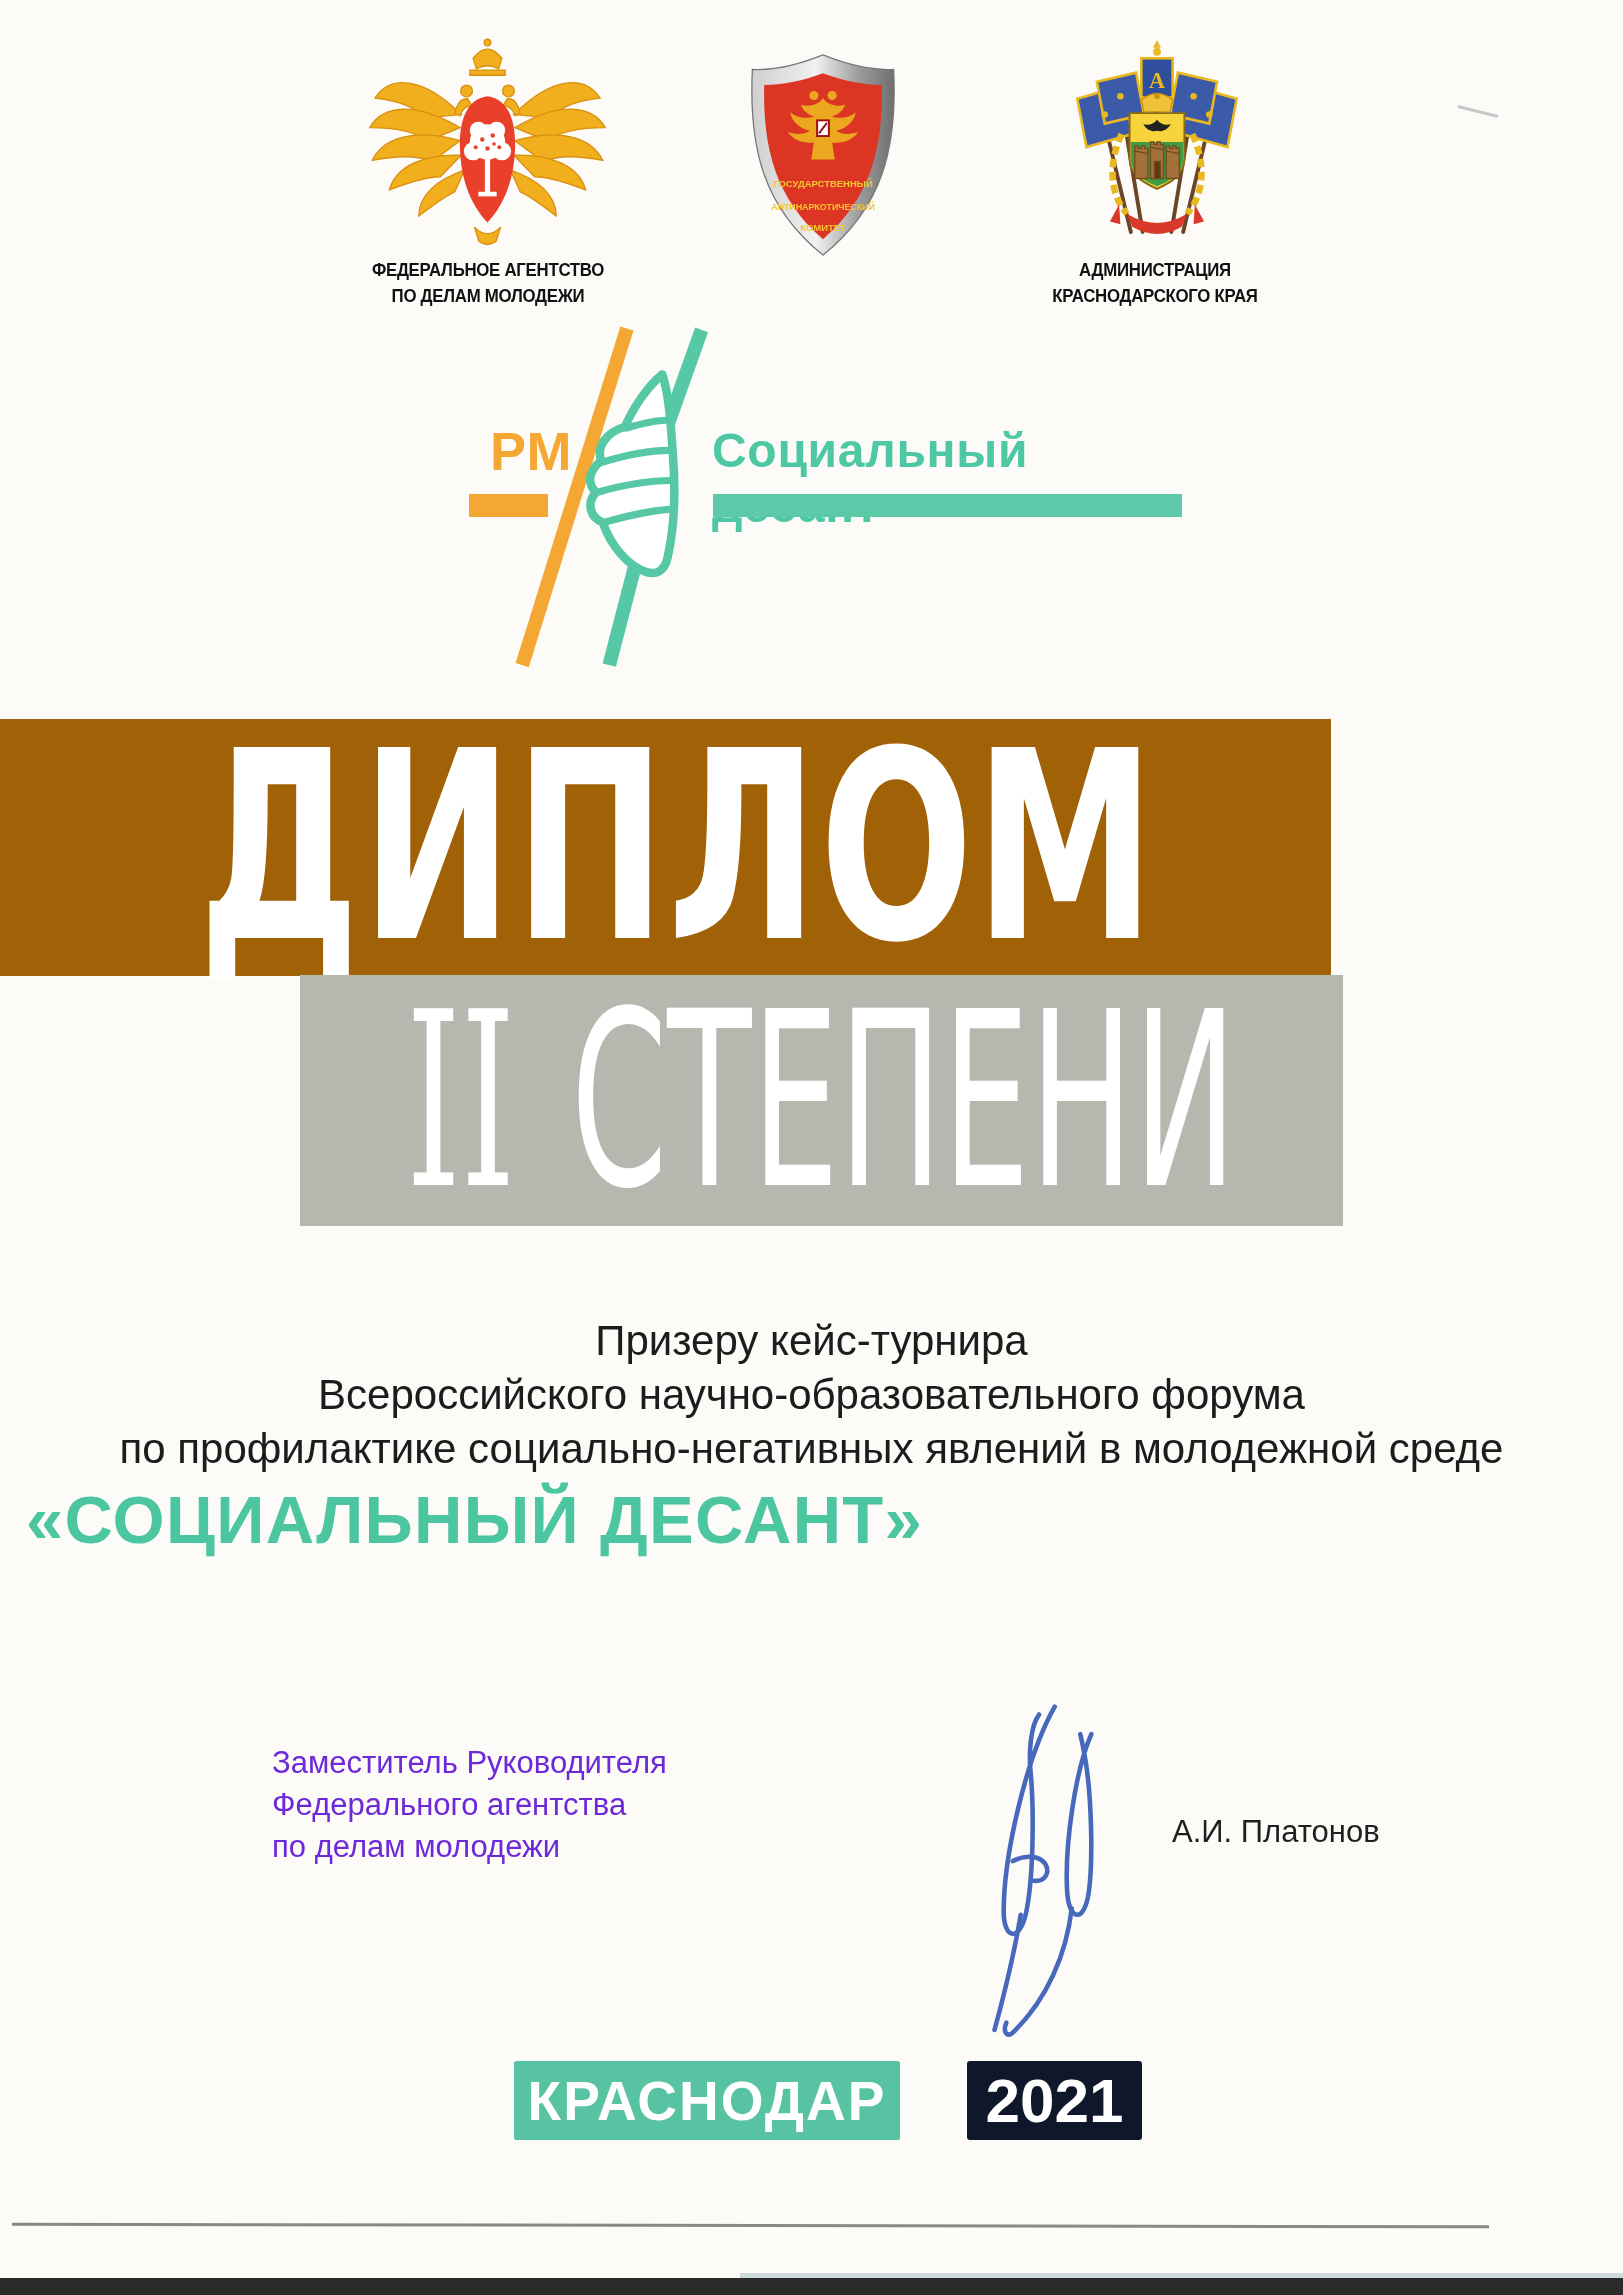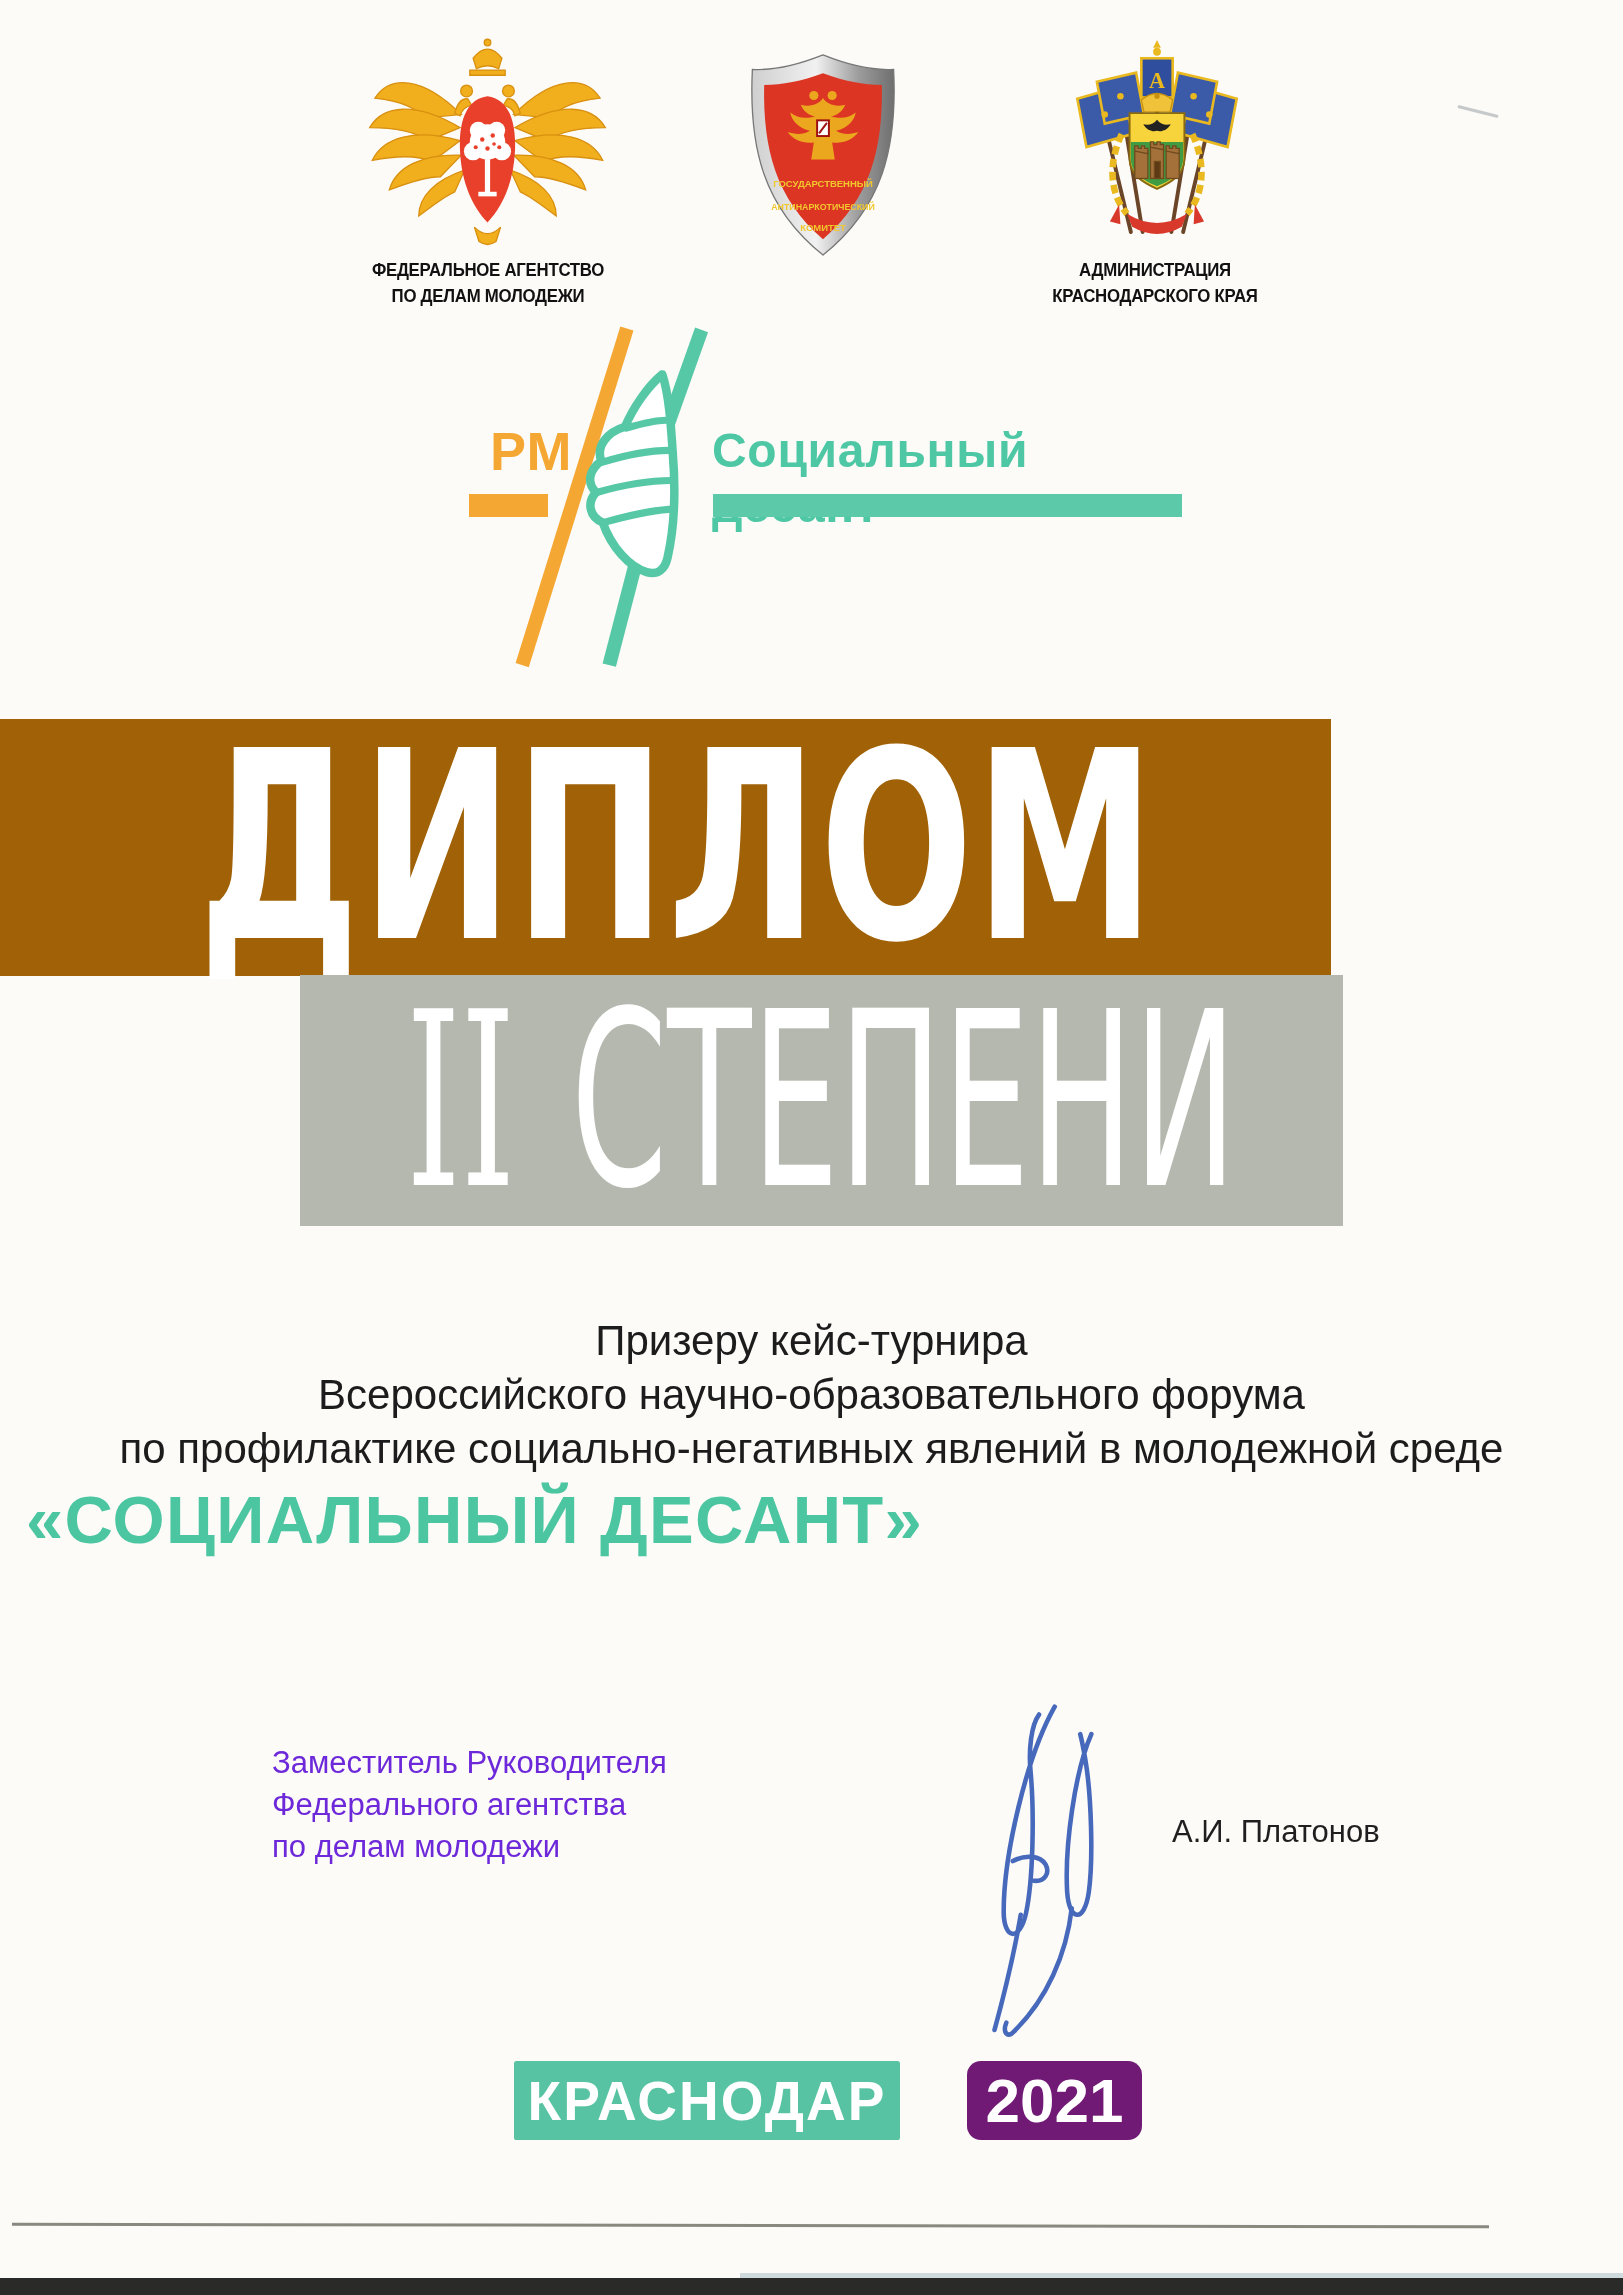--- a/index.html
+++ b/index.html
@@ -71,22 +71,22 @@
   }
   .signature-svg{position:absolute;left:916px;top:1692px;}
 
   
   .city-box{
     position:absolute;left:514px;top:2061px;width:386px;height:79px;border-radius:2.6px;
     background:#58C3A3;display:flex;align-items:center;justify-content:center;
     font-size:55px;font-weight:bold;color:#ffffff;letter-spacing:2px;
   }
   .year-box{
-    position:absolute;left:967px;top:2061px;width:175px;height:79px;border-radius:14px;
-    background:#701a75;display:flex;align-items:center;justify-content:center;
+    position:absolute;left:967px;top:2061px;width:175px;height:79px;border-radius:3px;
+    background:#0f172a;display:flex;align-items:center;justify-content:center;
     font-size:62px;font-weight:bold;color:#ffffff;
   }
 
   
   .scratch-top{position:absolute;left:1457px;top:110px;width:42px;height:3.3px;background:#a7adb0;
     transform:rotate(14deg);opacity:.65;border-radius:2px;}
   .edge-line{position:absolute;left:11.8px;top:2224px;width:1477px;height:3.3px;background:#74746a;
     transform:rotate(0.1deg);opacity:.85;}
   .edge-sliver{position:absolute;left:740px;top:2273px;width:884px;height:4.6px;background:#cfdadd;}
   .edge-dark{position:absolute;left:0;top:2278px;width:1623px;height:17px;background:#2a2a28;}

